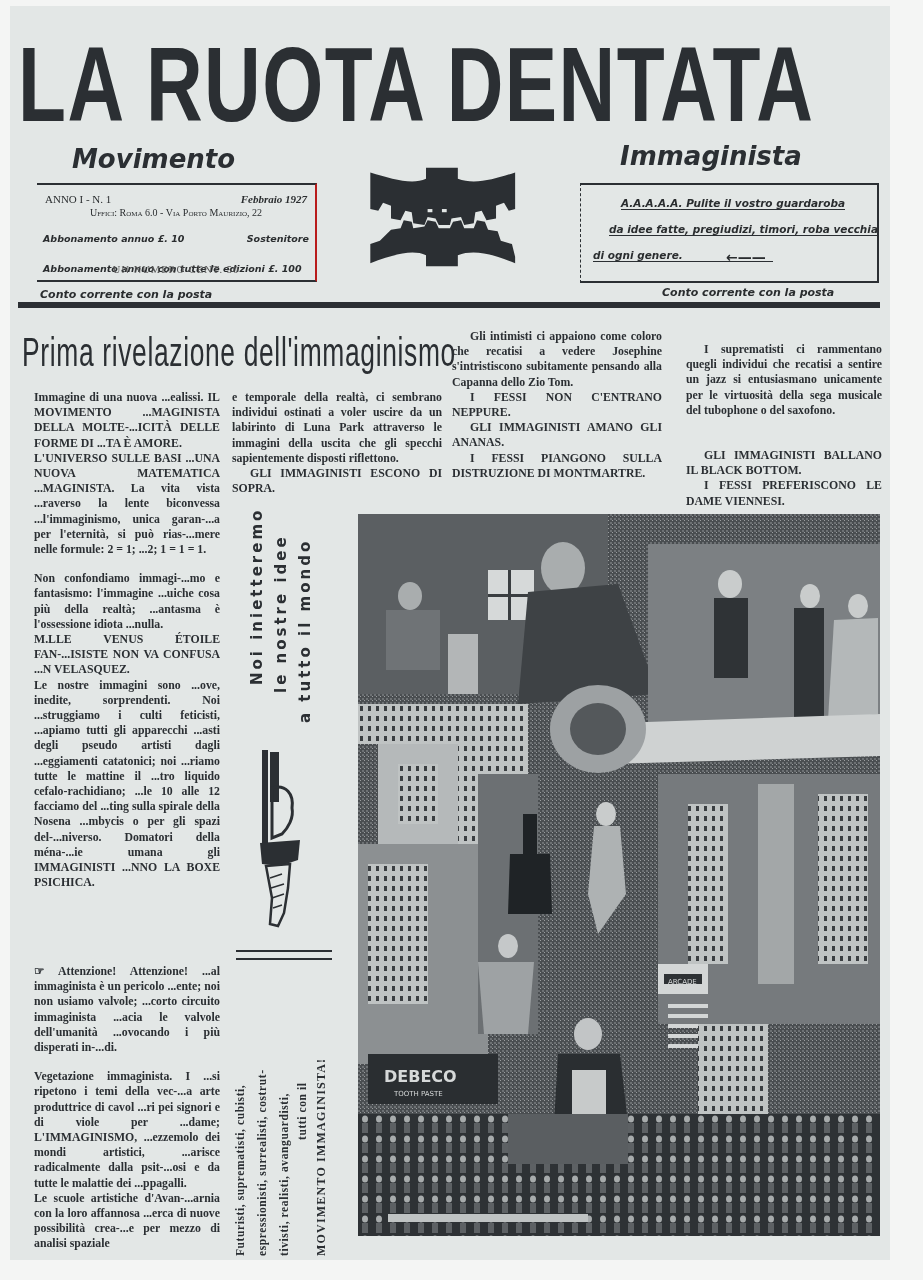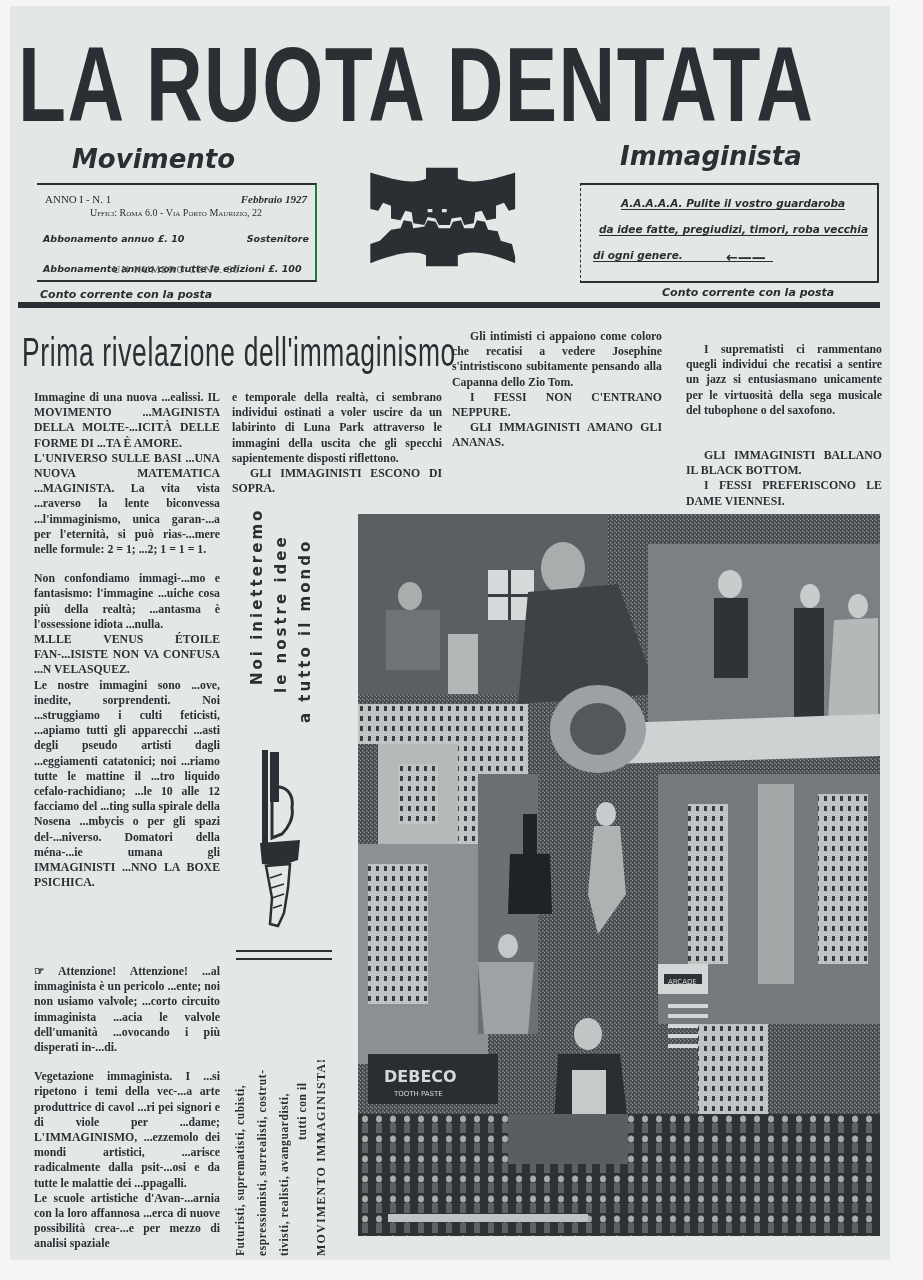--- a/index.html
+++ b/index.html
@@ -24,21 +24,21 @@
     text-transform:uppercase;
   }
   .sub-left, .sub-right {
     font-family:"DejaVu Sans", sans-serif; font-weight:bold; font-style:italic;
     font-size:26px; color:#2b2f33;
   }
   .sub-left { left:72px; top:144px; }
   .sub-right { left:620px; top:141px; }
   .infobox {
     left:37px; top:183px; width:278px; height:95px;
-    border-top:2px solid #2b2f33; border-bottom:2px solid #2b2f33; border-right:2px solid #15803d;
+    border-top:2px solid #2b2f33; border-bottom:2px solid #2b2f33; border-right:2px solid #b91c1c;
     font-size:11px;
   }
   .infobox .row1 { position:absolute; left:8px; top:8px; right:8px; display:flex; justify-content:space-between; }
   .infobox .row1 .date { font-style:italic; font-weight:bold; }
   .infobox .uffici { position:absolute; left:0; right:0; top:22px; text-align:center; font-variant:small-caps; font-size:10px; }
   .infobox .abb { position:absolute; left:6px; right:6px; font-family:"DejaVu Sans", sans-serif; font-style:italic; font-weight:bold; font-size:9.5px; display:flex; justify-content:space-between; }
   .infobox .abb1 { top:48px; }
   .infobox .abb2 { top:62px;margin-top:16px; }
   .infobox .numero { position:absolute; left:0; right:0; top:79px; text-align:center; font-size:10.5px; letter-spacing:1px; color:#555; }
   .cc-left, .cc-right {
@@ -47,21 +47,21 @@
   .cc-left { left:40px; top:288px; }
   .cc-right { left:662px; top:286px; }
   .gear { left:356px; top:158px; width:183px; height:118px; }
   .motto-box {
     left:580px; top:183px; width:296px; height:96px;
     border:2px solid #2b2f33; border-left:1px dashed #2b2f33;
     font-family:"DejaVu Sans", sans-serif; font-style:italic; font-weight:bold; font-size:10.5px;
   }
   .motto-box .l { position:absolute; border-bottom:1.5px solid #2b2f33; white-space:nowrap; }
   .motto-box .l1 { left:40px; top:12px; }
-  .motto-box .l2 { left:18px; top:38px; }
+  .motto-box .l2 { left:28px; top:38px; }
   .motto-box .l3 { left:12px; top:64px; width:180px; }
   .motto-box .arrow { position:absolute; left:145px; top:64px; font-style:normal; font-size:14px; }
   .rule-thick { left:18px; top:302px; width:862px; height:6px; background:#2b2f33; }
   .headline {
     left:22px; top:330px; white-space:nowrap;
     font-family:"Liberation Sans", sans-serif; font-size:40px; line-height:44px;
     color:#2b2f33; transform:scaleX(0.66); transform-origin:left top; letter-spacing:1px;
   }
   .col {
     font-family:"Liberation Serif", serif; font-weight:bold;
@@ -176,20 +176,21 @@
 
 <div class="abs col col-b">
   <p>e temporale della realtà, ci sembrano individui ostinati a voler uscire da un labirinto di Luna Park attraverso le immagini della uscita che gli specchi sapientemente disposti riflettono.</p>
   <p style="text-indent:18px">GLI IMMAGINISTI ESCONO DI SOPRA.</p>
 </div>
 
 <div class="abs col col-c">
   <p style="text-indent:18px">Gli intimisti ci appaiono come coloro che recatisi a vedere Josephine s'intristiscono subitamente pensando alla Capanna dello Zio Tom.</p>
   <p style="text-indent:18px">I FESSI NON C'ENTRANO NEPPURE.</p>
   <p style="text-indent:18px">GLI IMMAGINISTI AMANO GLI ANANAS.</p>
+  <p style="text-indent:18px">I FESSI PIANGONO SULLA DISTRUZIONE DI MONTMARTRE.</p>
 </div>
 
 <div class="abs col col-d">
   <p style="text-indent:18px">I suprematisti ci rammentano quegli individui che recatisi a sentire un jazz si entusiasmano unicamente per le virtuosità della sega musicale del tubophone o del saxofono.</p>
   <div class="gap" style="height:30px"></div>
   <p style="text-indent:18px">GLI IMMAGINISTI BALLANO IL BLACK BOTTOM.</p>
   <p style="text-indent:18px">I FESSI PREFERISCONO LE DAME VIENNESI.</p>
 </div>
 
 <div class="abs vert-slogan">

